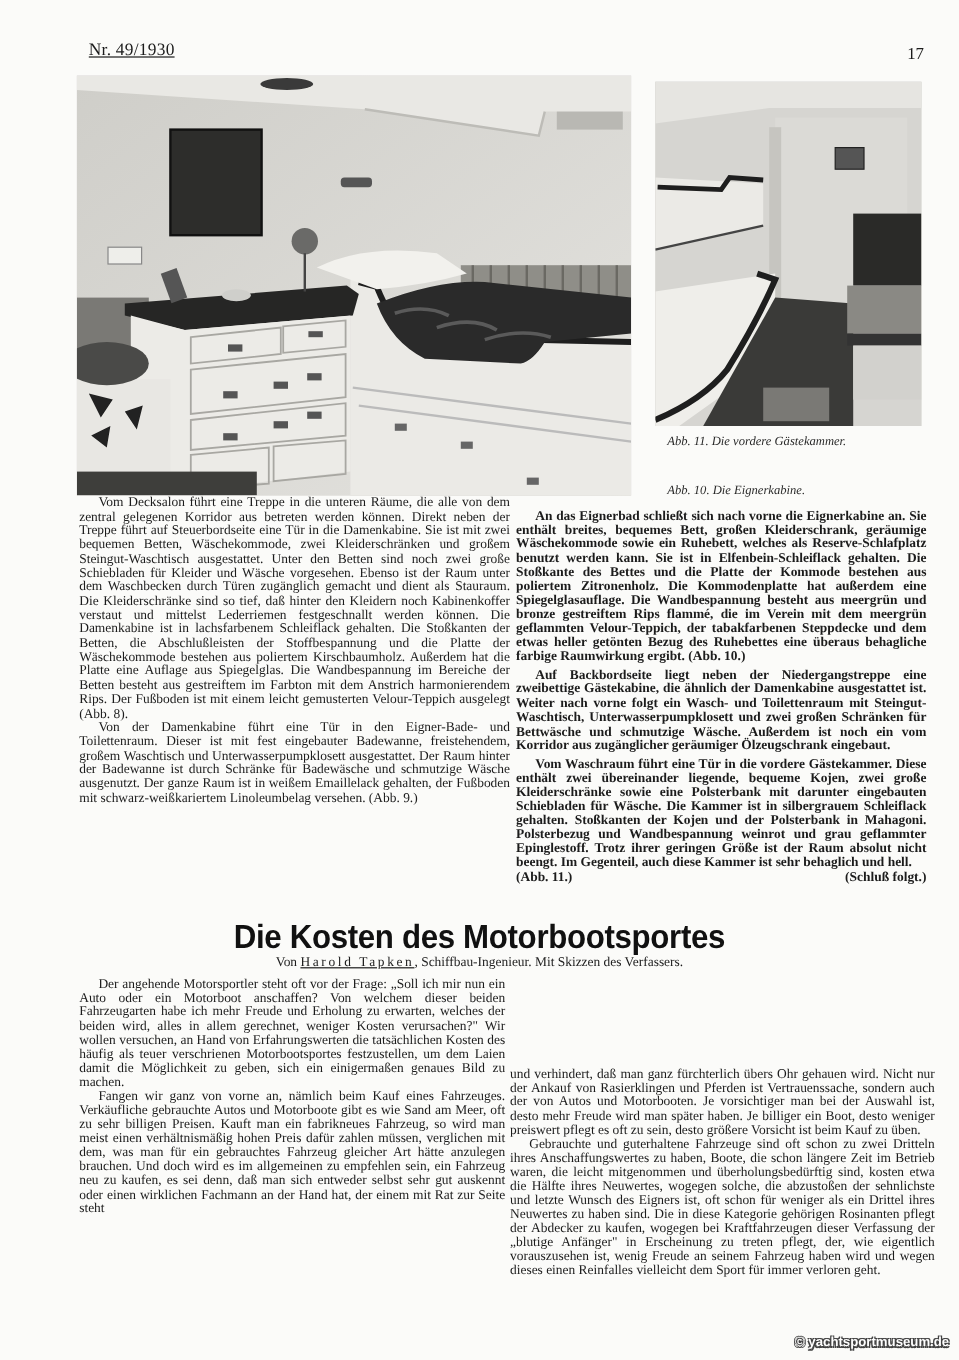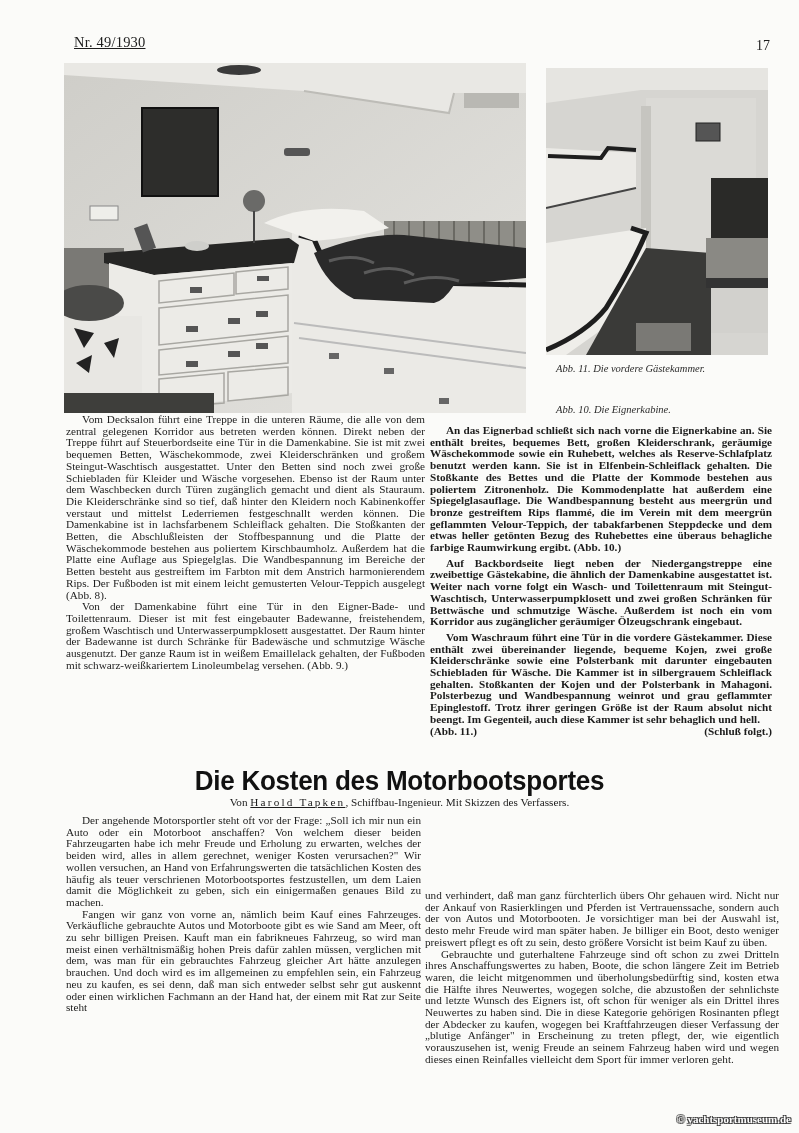--- a/index.html
+++ b/index.html
@@ -27,21 +27,21 @@
   .col-r1 { left: 430px; top: 425px; width: 342px; font-weight: bold; }
   .col-l2 { left: 66px; top: 815px; width: 355px; }
   .col-r2 { left: 425px; top: 859px; width: 354px; margin-top: 31px; }
 
   .close-line { display: flex; justify-content: space-between; }
 
   .art-title { position: absolute; left: 0; width: 799px; top: 765px; text-align: center; font-family: "Liberation Sans", "DejaVu Sans", sans-serif; font-weight: bold; font-size: 28px; letter-spacing: -0.3px; transform: scaleX(0.93); transform-origin: center; color: #111; }
   .art-byline { position: absolute; left: 0; width: 799px; top: 796px; text-align: center; font-size: 11.2px; }
   .art-byline .author { letter-spacing: 2.2px; text-decoration: underline; }
 
-  .watermark { position: absolute; right: 8px; top: 1113px; font-family: Liberation Serif, serif; font-weight: bold; font-size: 11px; color: #fff; text-shadow: 0 0 1px #333, 1px 1px 0 #444, -1px -1px 0 #444, 1px -1px 0 #444, -1px 1px 0 #444; }
+  .watermark { position: absolute; right: 8px; top: 1113px; font-family: Liberation Sans, sans-serif; font-weight: bold; font-size: 11px; color: #fff; text-shadow: 0 0 1px #333, 1px 1px 0 #444, -1px -1px 0 #444, 1px -1px 0 #444, -1px 1px 0 #444; }
 </style>
 </head>
 <body>
 
 <div class="header">
   <span class="issue">Nr. 49/1930</span>
   <span class="pageno">17</span>
 </div>
 
 <div class="photo photo-a">

